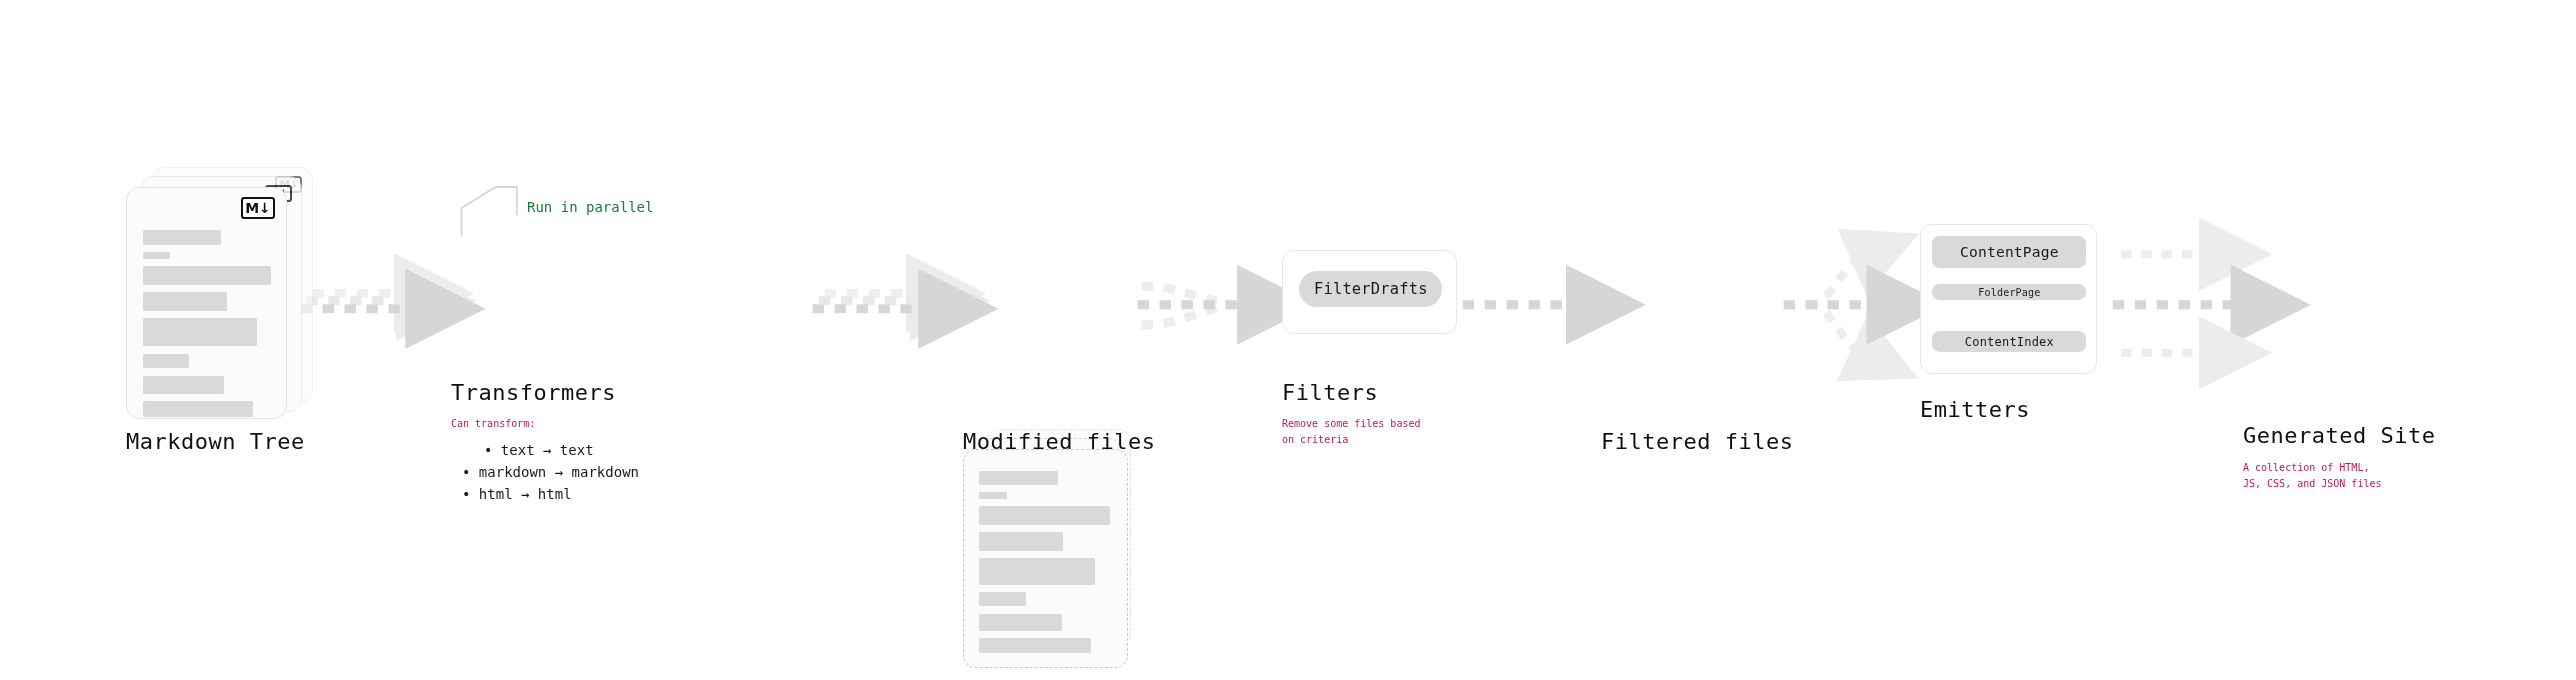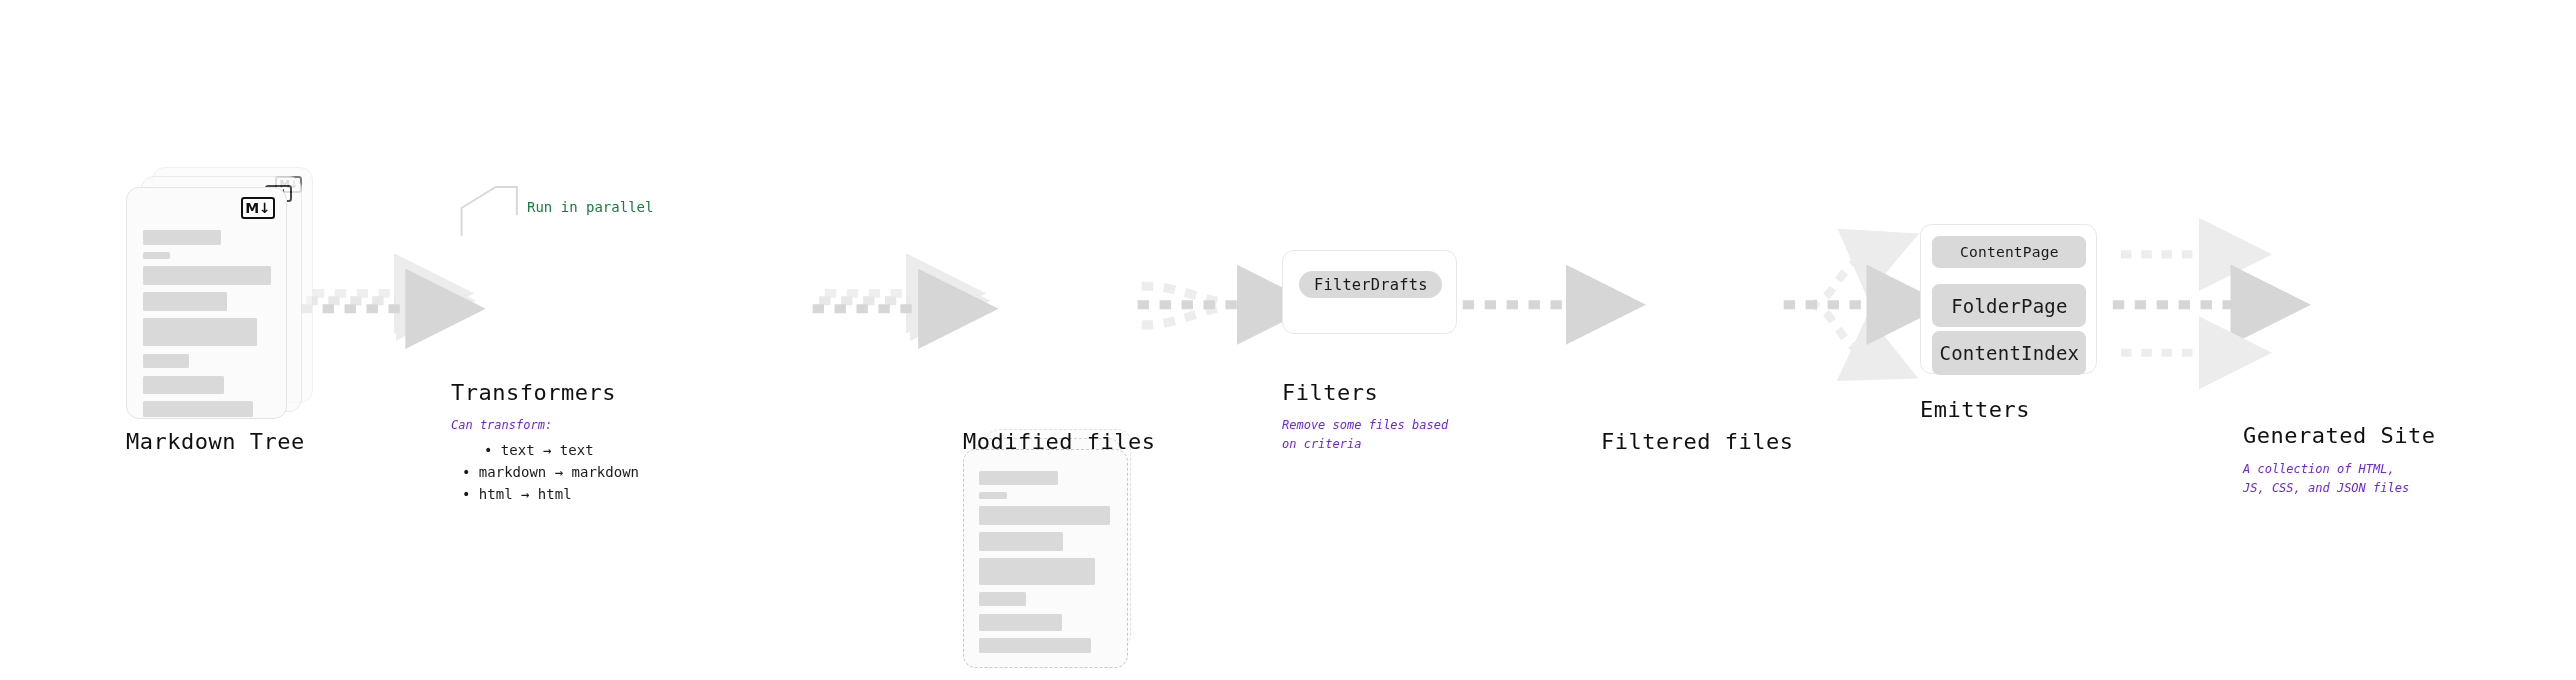--- a/index.html
+++ b/index.html
@@ -81,25 +81,24 @@
   
   .title {
     position: absolute;
     font-size: 22px;
     letter-spacing: 0.5px;
     color: #101010;
     white-space: nowrap;
   }
   .subtitle {
     position: absolute;
-    font-size: 12px;
+    font-size: 10px;
     line-height: 1.62;
-    color: #6d28d9;
+    color: #be185d;
     white-space: pre;
-    font-style: italic;
   }
   .note-parallel {
     position: absolute;
     font-size: 14px;
     color: #15803d;
     white-space: nowrap;
   }
   .bullets { position:absolute; font-size:14px; line-height:1.62; color:#1a1a1a; white-space:pre; }
 
   svg.overlay { position:absolute; left:0; top:0; width:2576px; height:681px; pointer-events:none; }
@@ -201,34 +200,34 @@
         <div class="bar" style="width:35%; height:14px;"></div>
         <div class="bar" style="width:62%; height:17px;"></div>
         <div class="bar" style="width:84%; height:15.4px;"></div>
       </div>
     </div>
   </div>
   <div class="title" style="left:963px; top:429px;">Modified files</div>
 
   <div class="node" style="left:1282px; top:250px; width:179px; height:88px;">
     <div class="group-box" style="left:0; top:0; width:175px; height:84px;">
-      <div class="pill" style="left:16.3px; top:20.3px; width:143px; height:27px;border-radius:19px;">FilterDrafts</div>
+      <div class="pill" style="left:16.3px; top:20.3px; width:143px; height:36px;border-radius:19px;">FilterDrafts</div>
     </div>
   </div>
   <div class="title" style="left:1282px; top:380px;">Filters</div>
   <div class="subtitle" style="left:1282px; top:416px;">Remove some files based
 on criteria</div>
 
   <div class="title" style="left:1601px; top:429px;">Filtered files</div>
 
   <div class="node" style="left:1920px; top:224px; width:187px; height:154px;">
     <div class="group-box" style="left:0; top:0; width:177px; height:150px;">
       <div class="pill" style="left:11.4px; top:10.6px; width:154px; height:32.5px; font-size:14.6px;">ContentPage</div>
-      <div class="pill" style="left:11.4px; top:59px; width:154px; height:43px; font-size:19px;">FolderPage</div>
-      <div class="pill" style="left:11.4px; top:106px; width:154px; height:44px; font-size:19px;">ContentIndex</div>
+      <div class="pill" style="left:11.4px; top:59px; width:154px; height:16px; font-size:10px;">FolderPage</div>
+      <div class="pill" style="left:11.4px; top:106px; width:154px; height:21px; font-size:12px;">ContentIndex</div>
     </div>
   </div>
   <div class="title" style="left:1920px; top:397px;">Emitters</div>
 
   <div class="title" style="left:2243px; top:423px;">Generated Site</div>
   <div class="subtitle" style="left:2243px; top:460px;">A collection of HTML,
 JS, CSS, and JSON files</div>
 
 </div>
 

